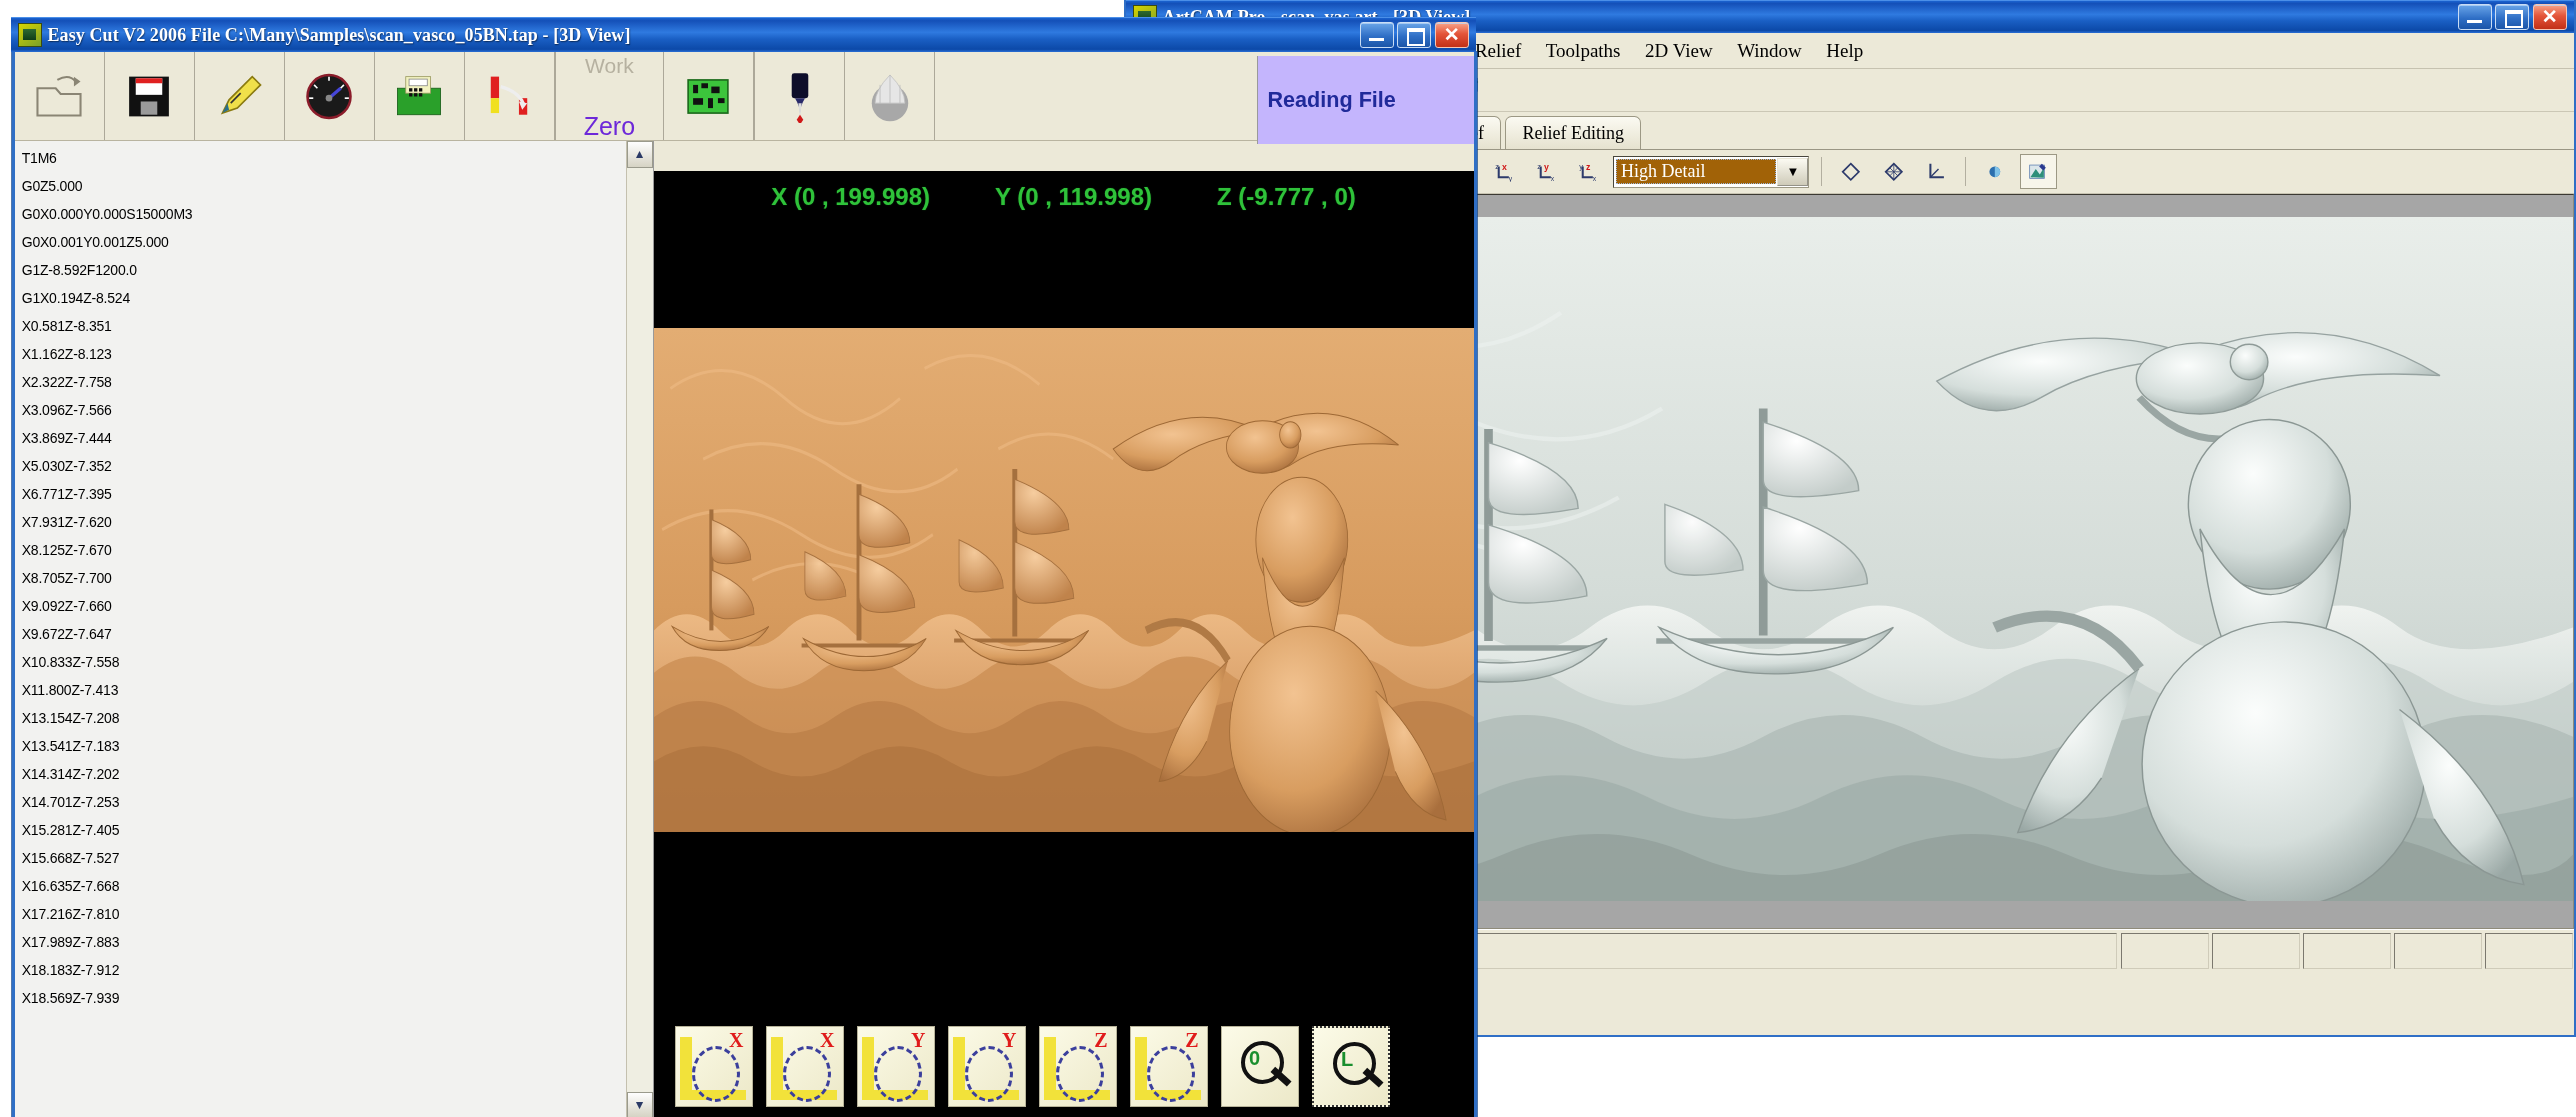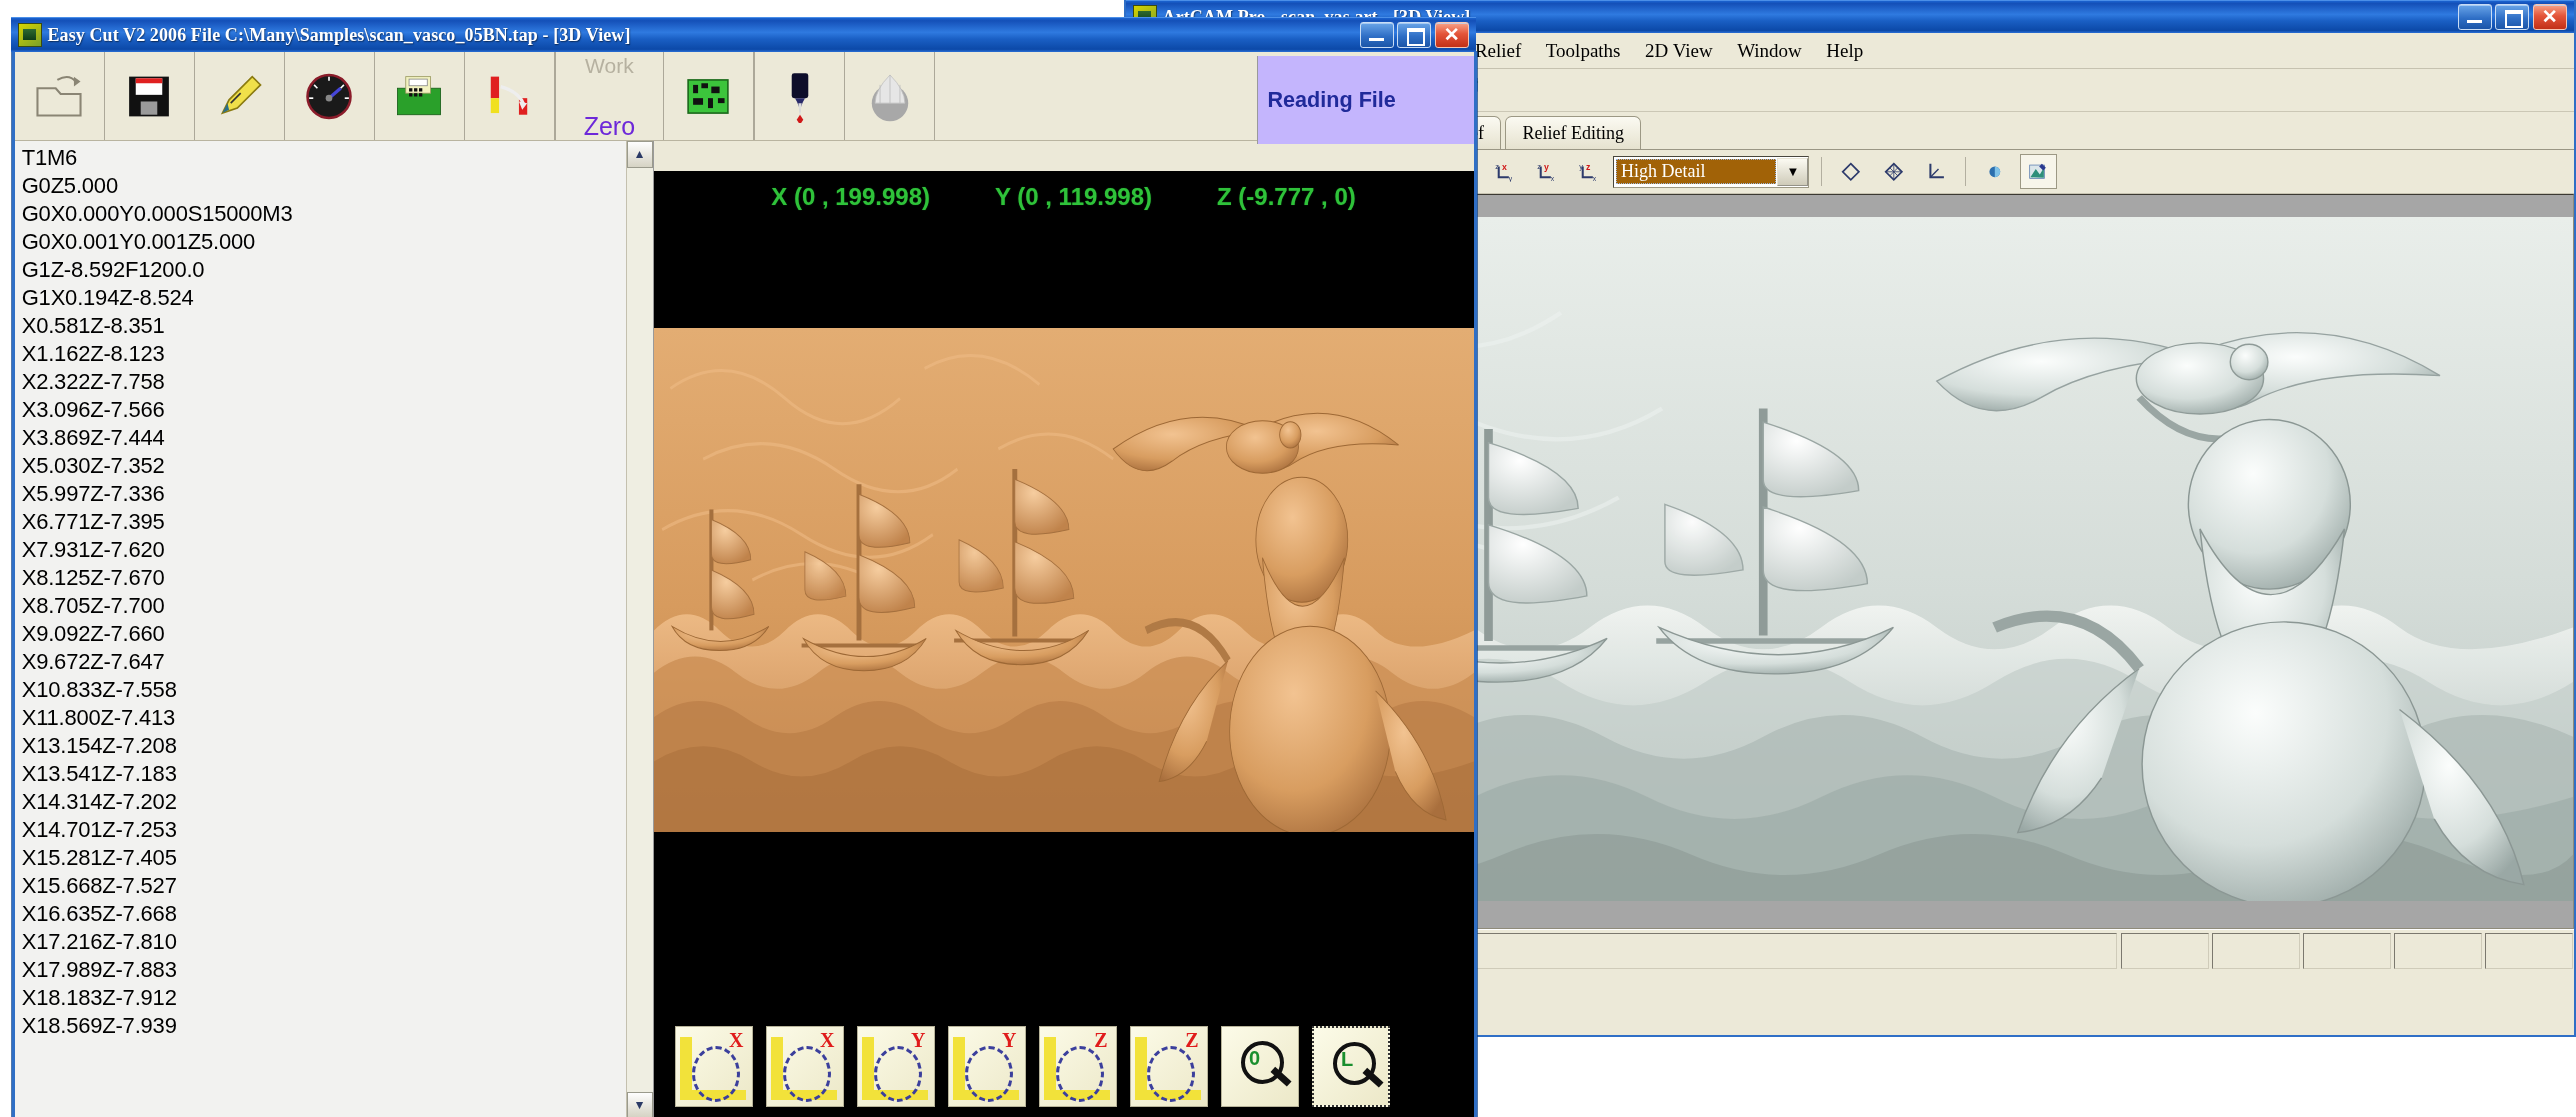--- a/index.html
+++ b/index.html
@@ -44,21 +44,21 @@
   .tool-ico{width:56px;height:53px;position:relative;}
 
   #ec-status{position:absolute;right:0;top:4px;width:216px;height:88px;background:#c4b5fd;
     border-left:1.4px solid #9a9a9a;display:flex;align-items:center;justify-content:flex-start;}
   #ec-status span{color:#202a9a;font-size:21.6px;font-weight:bold;padding-left:10px;white-space:nowrap;
     font-family:"Liberation Sans",sans-serif;}
 
   #ec-body{display:flex;height:977px;}
   #gcode-pane{width:638px;background:#f2f2f0;position:relative;border-right:0.7px solid #9a9a9a;}
   #gcode-list{padding:2.9px 0 0 7.2px;}
-  .gline{font-family:"Liberation Sans",sans-serif;font-size:22px;line-height:28px;
+  .gline{font-family:"Liberation Sans",sans-serif;font-size:14px;line-height:28px;
     color:#000;white-space:pre;letter-spacing:-0.2px;}
   #gcode-scroll{position:absolute;right:0;top:0;width:26px;height:100%;background:#f1efe2;
     border-left:0.7px solid #c4c0ae;display:flex;flex-direction:column;justify-content:space-between;}
   .sb-arrow{height:24.5px;background:linear-gradient(#fefefe,#d6d3c4);border:0.7px solid #9a9a8c;
     display:flex;align-items:center;justify-content:center;font-size:12.2px;color:#2b3a66;}
   .sb-track{flex:1 1 auto;background:#efeee2;}
 
   #view3d{flex:1 1 auto;background:#000;position:relative;margin-top:30px;}
   #coords{position:absolute;top:12.2px;left:0;width:100%;display:flex;justify-content:center;gap:65px;}
   .coord{color:#2fc23a;font-size:24px;font-weight:bold;white-space:nowrap;
@@ -564,21 +564,20 @@
           <div class="gline">G0X0.000Y0.000S15000M3</div>
           <div class="gline">G0X0.001Y0.001Z5.000</div>
           <div class="gline">G1Z-8.592F1200.0</div>
           <div class="gline">G1X0.194Z-8.524</div>
           <div class="gline">X0.581Z-8.351</div>
           <div class="gline">X1.162Z-8.123</div>
           <div class="gline">X2.322Z-7.758</div>
           <div class="gline">X3.096Z-7.566</div>
           <div class="gline">X3.869Z-7.444</div>
           <div class="gline">X5.030Z-7.352</div>
-          <div class="gline">X5.997Z-7.336</div>
           <div class="gline">X6.771Z-7.395</div>
           <div class="gline">X7.931Z-7.620</div>
           <div class="gline">X8.125Z-7.670</div>
           <div class="gline">X8.705Z-7.700</div>
           <div class="gline">X9.092Z-7.660</div>
           <div class="gline">X9.672Z-7.647</div>
           <div class="gline">X10.833Z-7.558</div>
           <div class="gline">X11.800Z-7.413</div>
           <div class="gline">X13.154Z-7.208</div>
           <div class="gline">X13.541Z-7.183</div>

